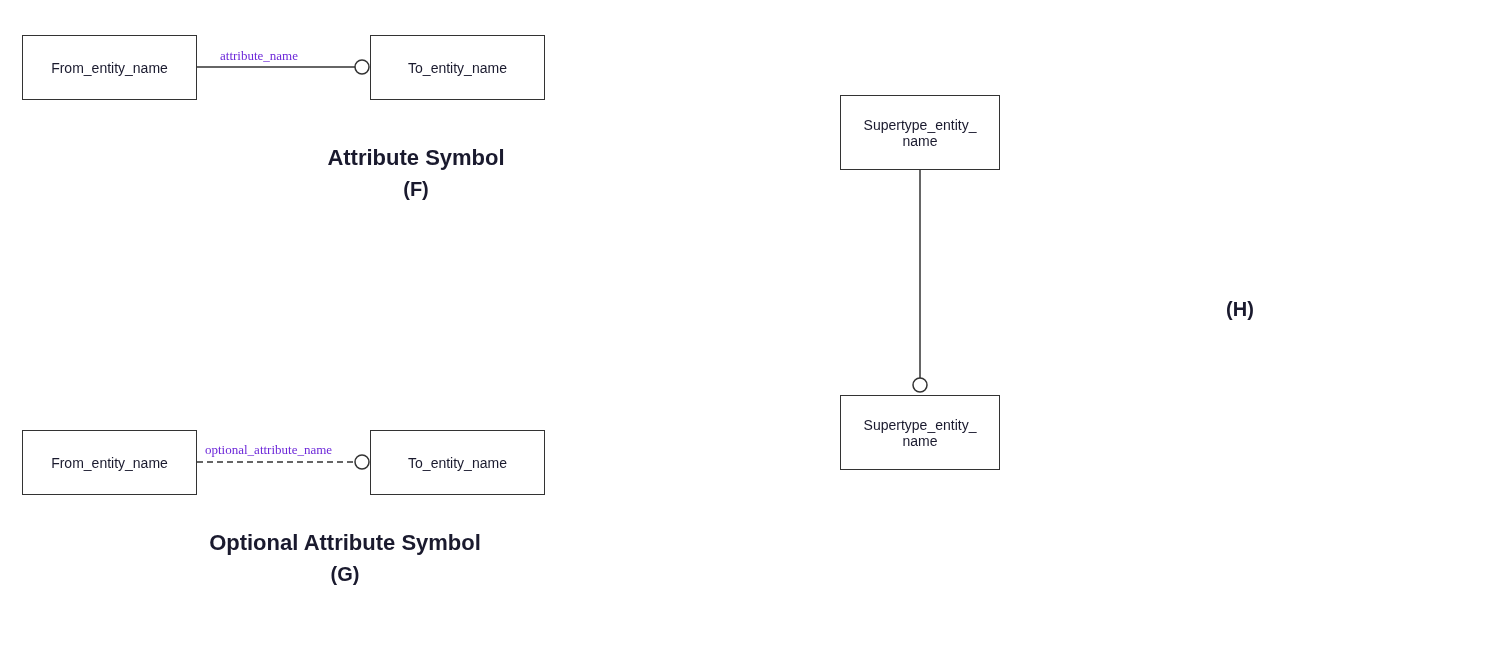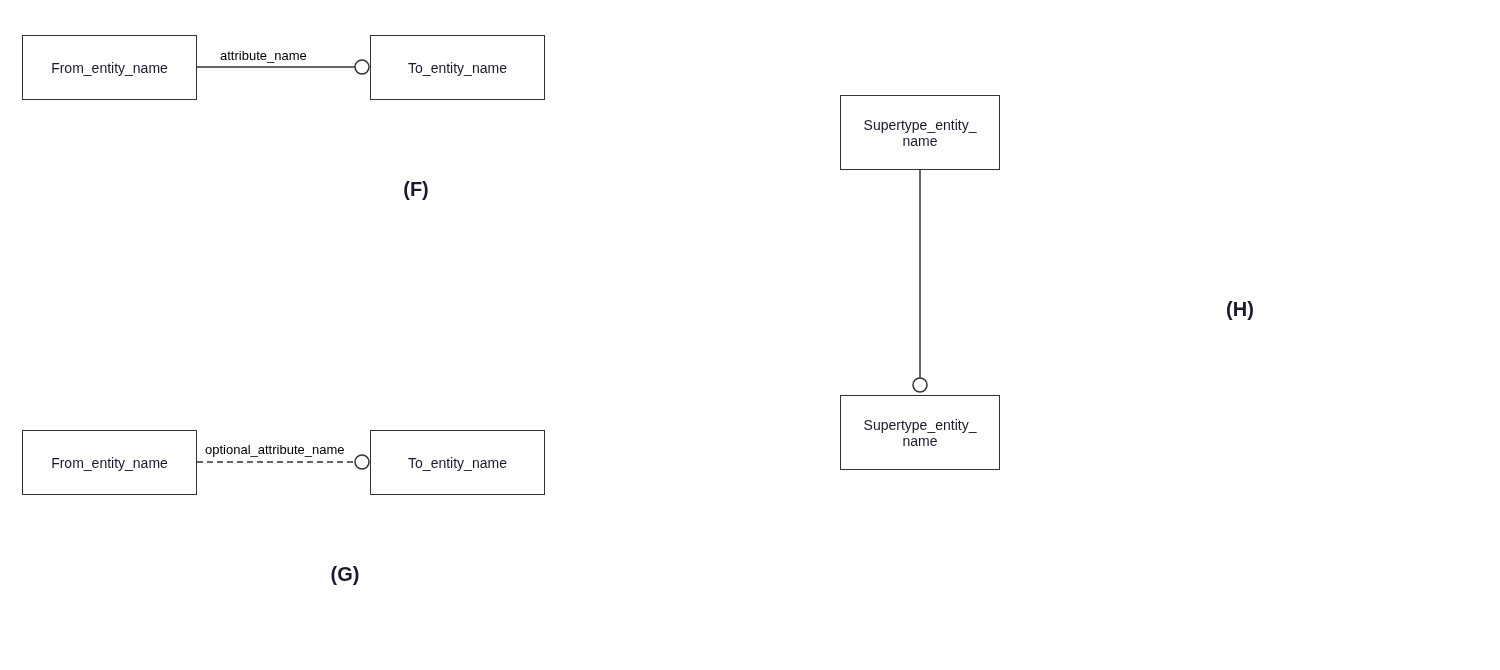--- a/index.html
+++ b/index.html
@@ -28,21 +28,22 @@
       justify-content: center;
       text-align: center;
       font-size: 14px;
       color: #1a1a2e;
     }
 
     
     .diagram-label {
       position: absolute;
       font-size: 13px;
-      color: #000000;
+      color: #6d28d9;
+      font-family: Liberation Serif, serif;
     }
 
     .section-title {
       position: absolute;
       font-size: 22px;
       font-weight: bold;
       color: #1a1a2e;
       text-align: center;
     }
 
@@ -89,36 +90,42 @@
   </div>
 
   <div class="entity-box" style="left:370px; top:35px; width:175px; height:65px;">
     <span>To_entity_name</span>
   </div>
 
   <div class="diagram-label" style="left:220px; top:48px;">
     <span>attribute_name</span>
   </div>
 
+  <div class="section-title" style="left:281px; top:145px; width:270px;">
+    <span>Attribute Symbol</span>
+  </div>
   <div class="section-subtitle" style="left:281px; top:178px; width:270px;">
     <span>(F)</span>
   </div>
 
   <div class="entity-box" style="left:22px; top:430px; width:175px; height:65px;">
     <span>From_entity_name</span>
   </div>
 
   <div class="entity-box" style="left:370px; top:430px; width:175px; height:65px;">
     <span>To_entity_name</span>
   </div>
 
   <div class="diagram-label" style="left:205px; top:442px;">
     <span>optional_attribute_name</span>
   </div>
 
+  <div class="section-title" style="left:175px; top:530px; width:340px;">
+    <span>Optional Attribute Symbol</span>
+  </div>
   <div class="section-subtitle" style="left:175px; top:563px; width:340px;">
     <span>(G)</span>
   </div>
 
   <div class="entity-box" style="left:840px; top:95px; width:160px; height:75px;">
     <span>Supertype_entity_<br>name</span>
   </div>
 
   <div class="entity-box" style="left:840px; top:395px; width:160px; height:75px;">
     <span>Supertype_entity_<br>name</span>

